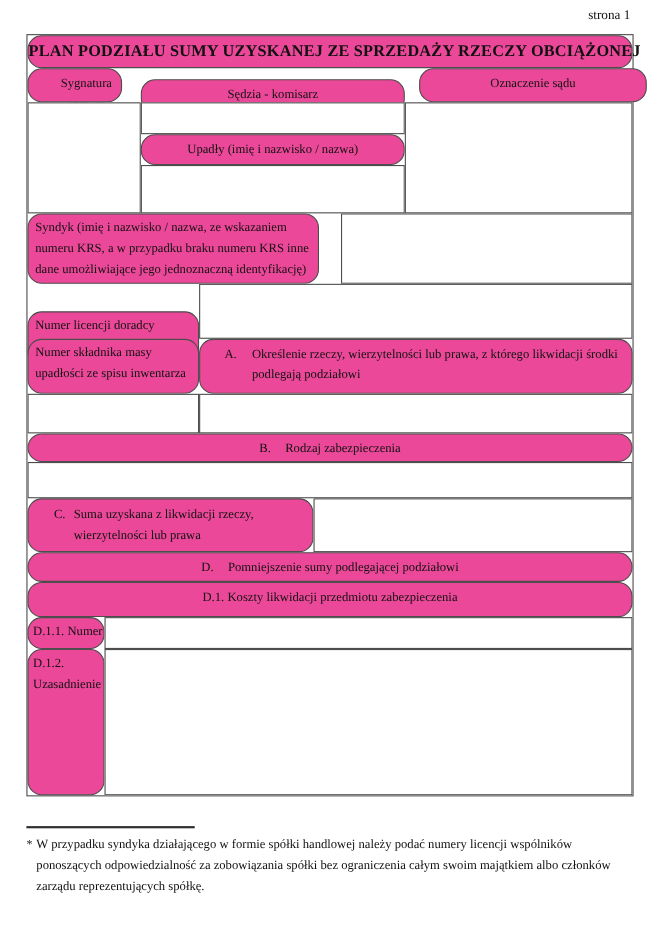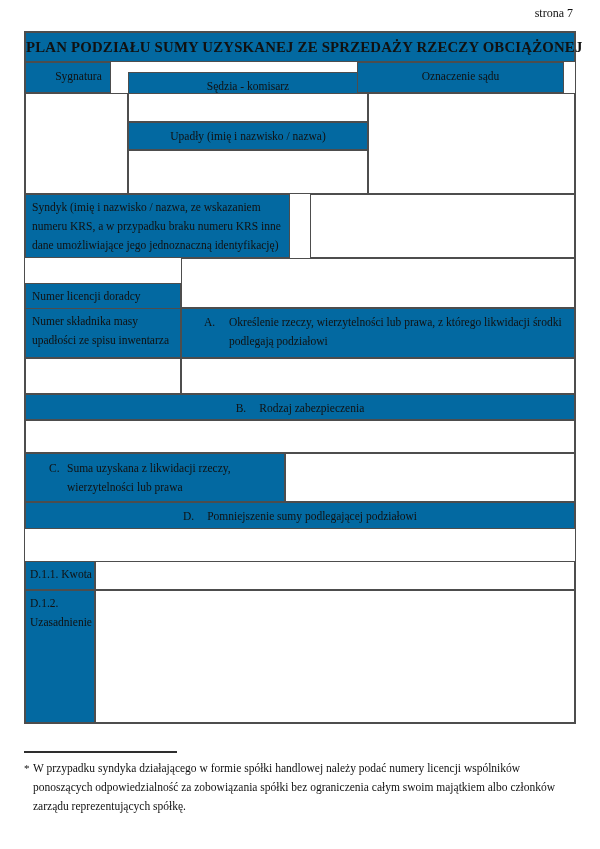--- a/index.html
+++ b/index.html
@@ -13,21 +13,21 @@
   .page-num{position:absolute;top:6px;right:27px;font-size:12px;}
   .form-table{
     position:absolute;left:24px;top:31px;width:550px;height:691px;
     border:1px solid #4d4d4d;
   }
   .c{
     position:absolute;box-sizing:border-box;
     border:1px solid #4d4d4d;background:#ffffff;
     font-size:11.5px;line-height:19px;
   }
-  .g{background:#0369a1;}
+  .g{background:#ec4899;border-radius:13px;}
   .title-cell{
     font-weight:bold;font-size:14.8px;line-height:28px;
     text-align:center;white-space:nowrap;letter-spacing:0.2px;
   }
   .hdr{text-align:center;padding-top:4px;}
   .pad{padding:3px 6px;}
   .vcenter{display:flex;align-items:center;justify-content:center;text-align:left;}
   .center{text-align:center;padding-top:4px;}
   .letter-sp{margin-right:13px;}
   .hang-a{padding:4px 4px 0 47px;text-indent:-25px;}
@@ -39,29 +39,29 @@
   .footnote{position:absolute;left:24px;top:751px;width:548px;}
   .fn-rule{width:153px;border-top:2px solid #2e2e2e;margin-bottom:6px;}
   .fn-text{position:relative;padding-left:9px;font-size:11.5px;line-height:19px;}
   .fn-text sup{position:absolute;left:0;top:0;font-size:11px;}
 </style>
 </head>
 <body>
 
 <div class="page">
 
-  <div class="page-num">strona 7</div>
+  <div class="page-num">strona 1</div>
 
   <div class="form-table">
 
     <div class="c g title-cell" style="left:0;top:0;width:550px;height:30px;">PLAN PODZIAŁU SUMY UZYSKANEJ ZE SPRZEDAŻY RZECZY OBCIĄŻONEJ</div>
 
     <div class="c g hdr" style="left:0;top:30px;width:86px;height:31px;padding-left:21px;">Sygnatura sprawy</div>
     <div class="c g hdr" style="left:103px;top:40px;width:240px;height:31px;">Sędzia - komisarz</div>
-    <div class="c g hdr" style="left:332px;top:30px;width:207px;height:31px;">Oznaczenie sądu</div>
+    <div class="c g hdr" style="left:356px;top:30px;width:207px;height:31px;">Oznaczenie sądu</div>
 
     <div class="c" style="left:0;top:61px;width:103px;height:101px;"></div>
     <div class="c" style="left:103px;top:61px;width:240px;height:29px;"></div>
     <div class="c g vcenter" style="left:103px;top:90px;width:240px;height:28px;">Upadły (imię i nazwisko / nazwa)</div>
     <div class="c" style="left:103px;top:118px;width:240px;height:44px;"></div>
     <div class="c" style="left:343px;top:61px;width:207px;height:101px;"></div>
 
     <div class="c g pad" style="left:0;top:162px;width:265px;height:64px;">Syndyk (imię i nazwisko / nazwa, ze wskazaniem numeru KRS, a w przypadku braku numeru KRS inne dane umożliwiające jego jednoznaczną identyfikację)</div>
     <div class="c" style="left:285px;top:162px;width:265px;height:64px;"></div>
 
@@ -88,22 +88,23 @@
 
     <div class="c g hang-c" style="left:0;top:421px;width:260px;height:49px;">
       <span class="letter">C.</span><span>Suma uzyskana z likwidacji rzeczy, wierzytelności lub prawa</span>
     </div>
     <div class="c" style="left:260px;top:421px;width:290px;height:49px;"></div>
 
     <div class="c g center" style="left:0;top:470px;width:550px;height:27px;">
       <span class="letter-sp">D.</span><span>Pomniejszenie sumy podlegającej podziałowi</span>
     </div>
 
+    <div class="c g center" style="left:0;top:497px;width:550px;height:32px;">D.1. Koszty likwidacji przedmiotu zabezpieczenia</div>
 
-    <div class="c g" style="left:0;top:529px;width:70px;height:29px;padding:3px 3px 0 4px;white-space:nowrap;">D.1.1. Kwota</div>
+    <div class="c g" style="left:0;top:529px;width:70px;height:29px;padding:3px 3px 0 4px;white-space:nowrap;">D.1.1. Numer</div>
     <div class="c" style="left:70px;top:529px;width:480px;height:29px;"></div>
 
     <div class="c g two-line" style="left:0;top:558px;width:70px;height:133px;padding:3px 3px 0 4px;">
       <span>D.1.2.</span>
       <span>Uzasadnienie</span>
     </div>
     <div class="c" style="left:70px;top:558px;width:480px;height:133px;"></div>
 
   </div>
 

